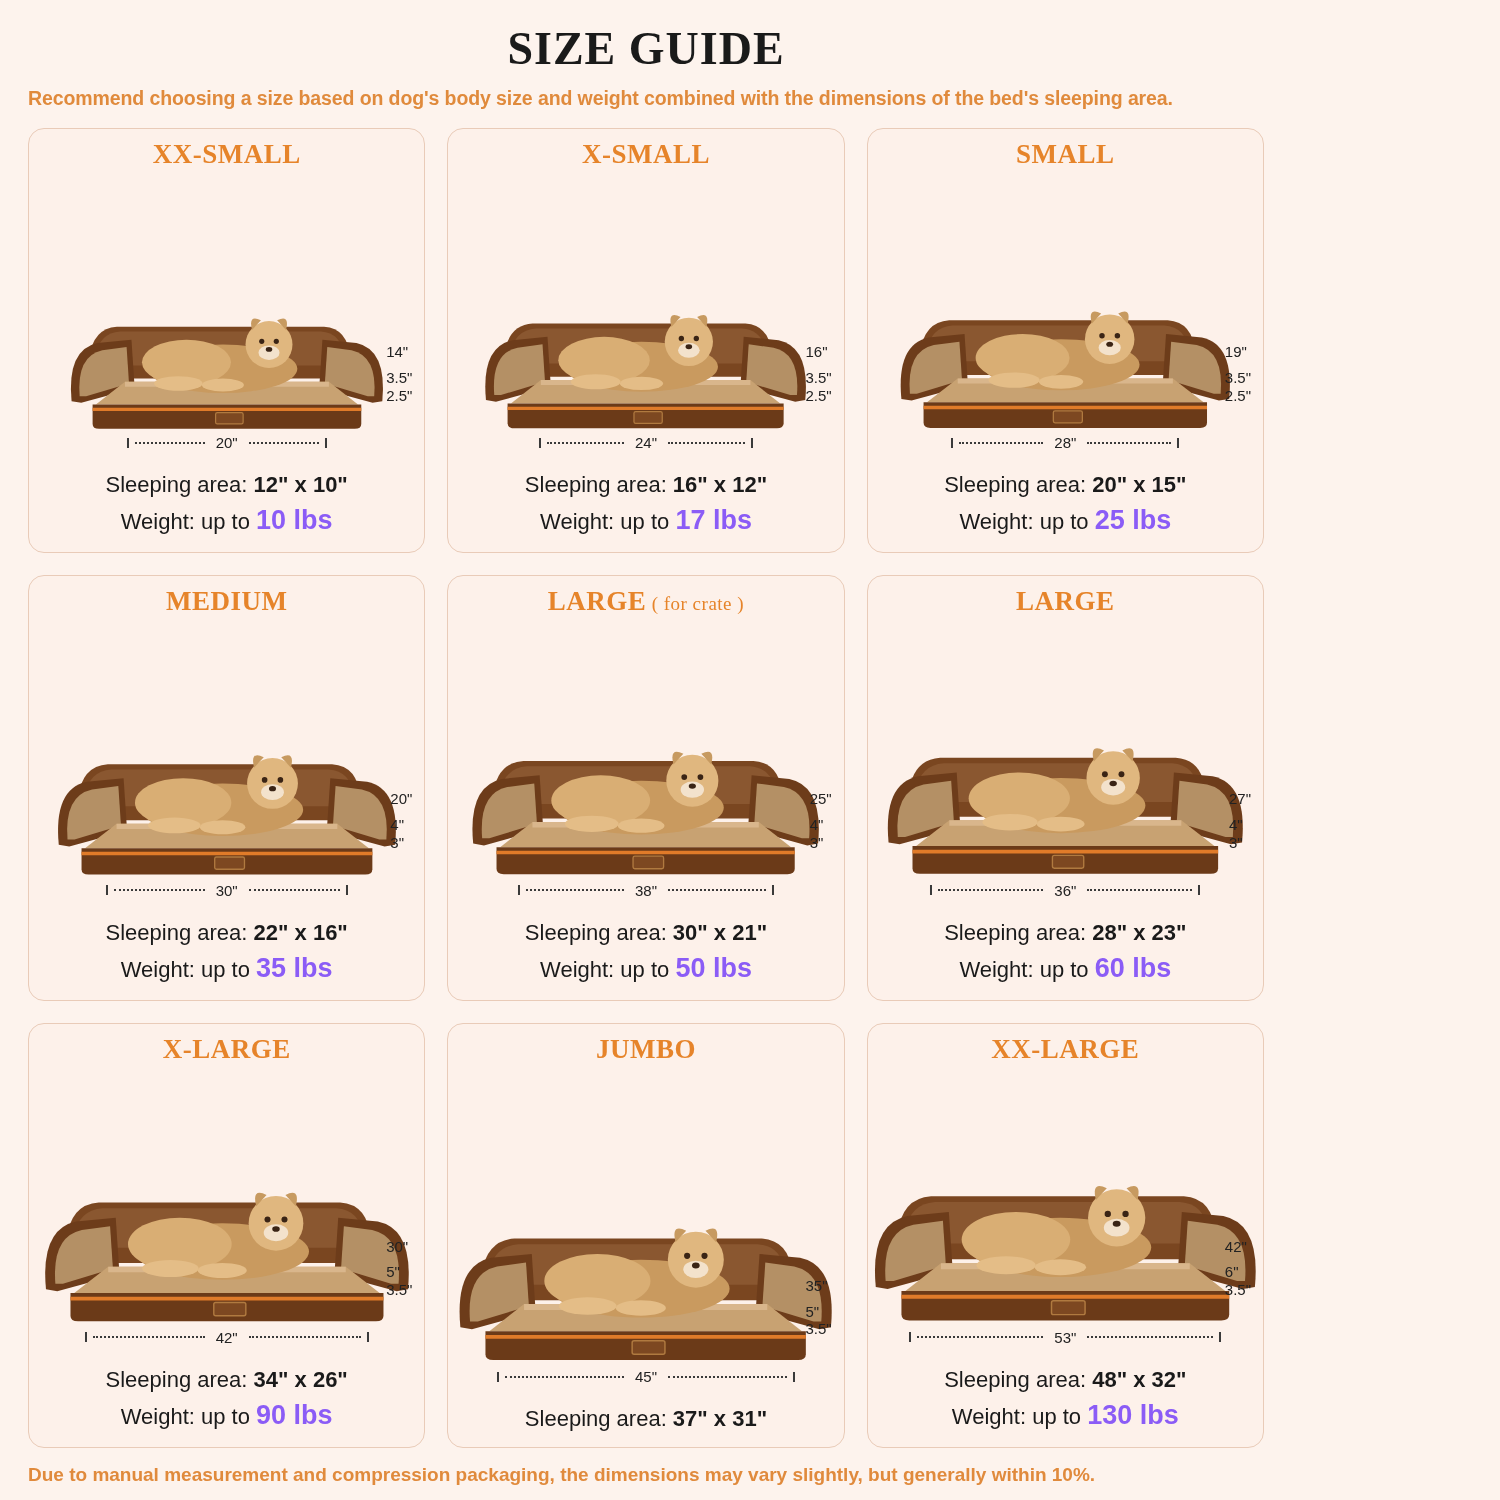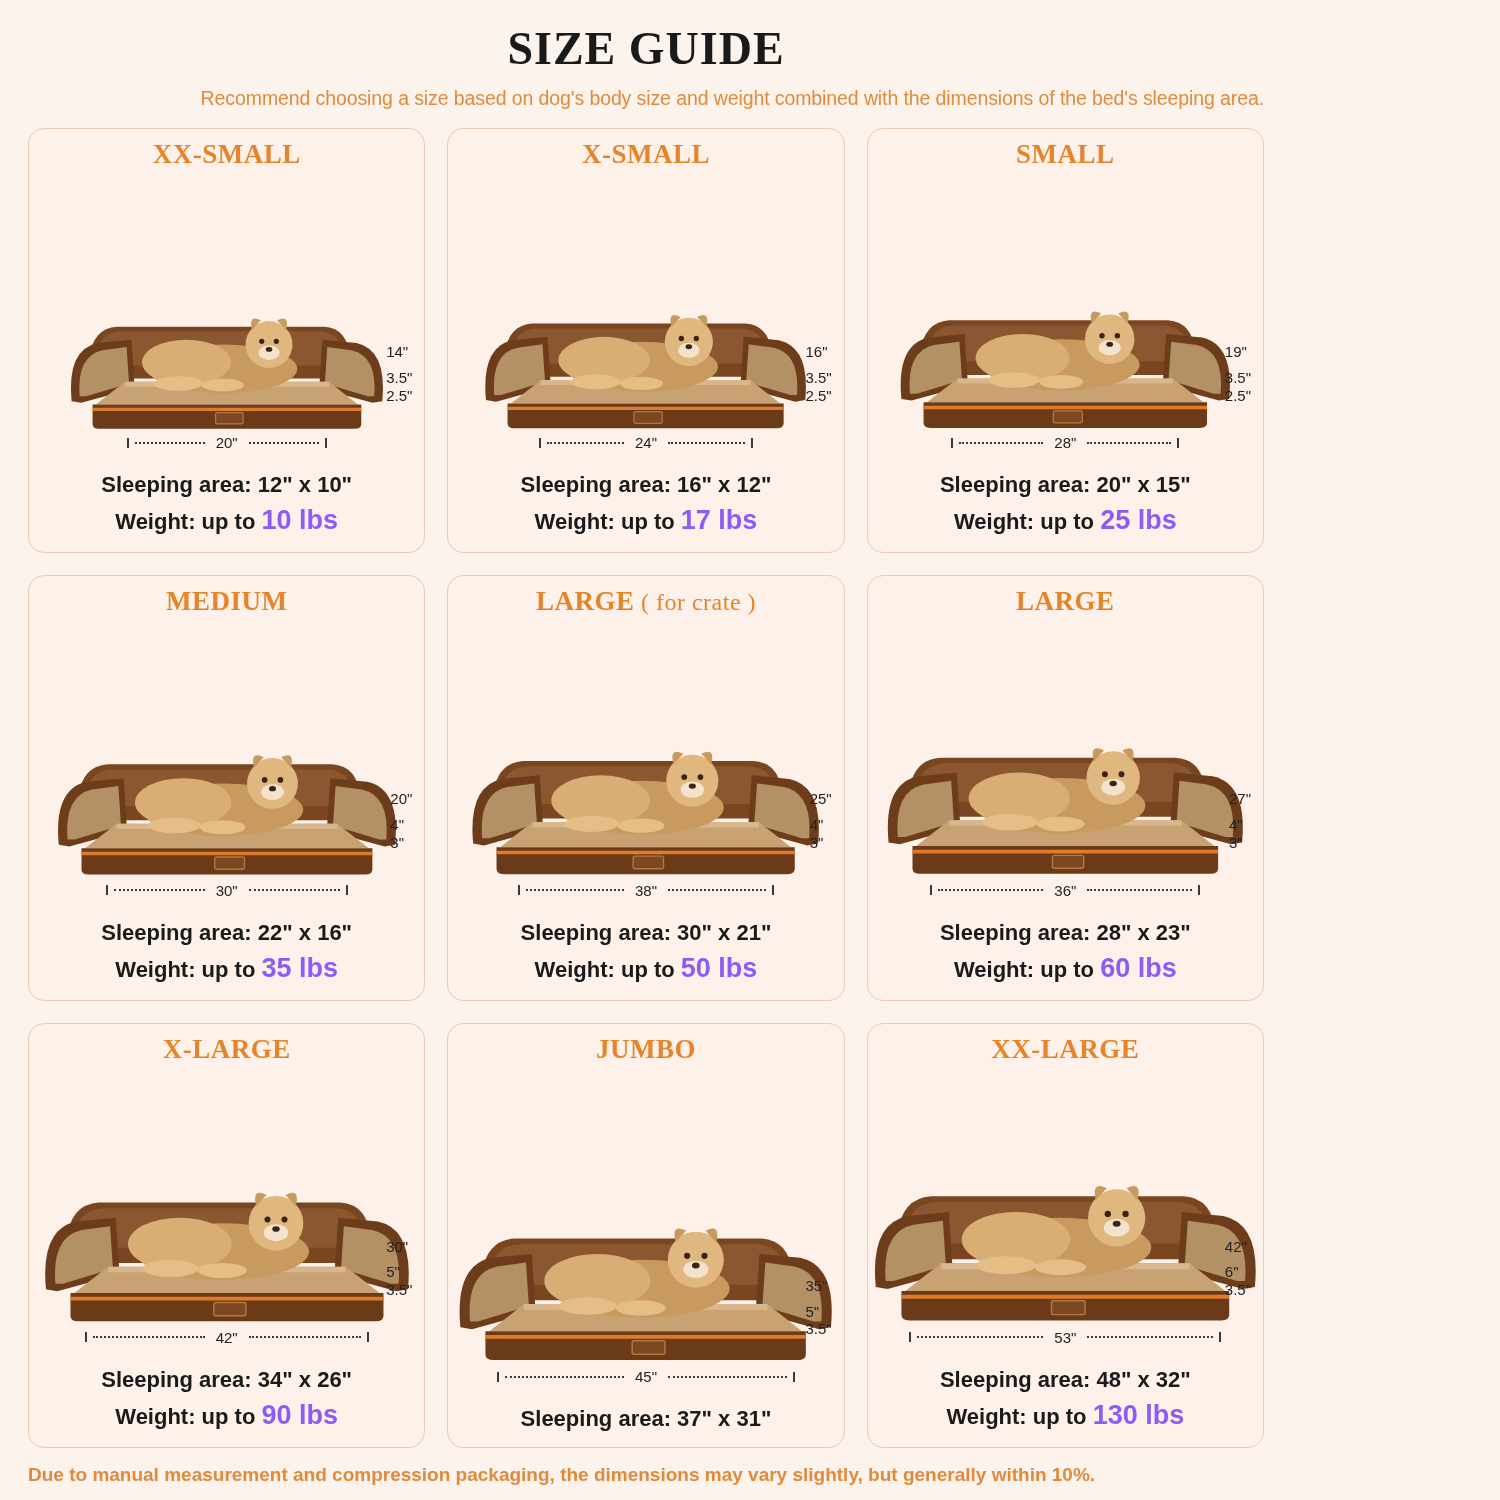--- a/index.html
+++ b/index.html
@@ -24,23 +24,23 @@
   .title {
     text-align: center;
     font-family: "Liberation Serif", serif;
     font-weight: bold;
     font-size: 46px;
     letter-spacing: 1px;
     color: #1a1a1a;
     margin: 8px 0 12px 0;
   }
   .subtitle {
-    text-align: right;
+    text-align: left;
     font-size: 19.5px;
-    font-weight: normal;
+    font-weight: bold;
     color: #e08a3c;
     margin-bottom: 18px;
     letter-spacing: -0.1px;
   }
   .grid {
     display: grid;
     grid-template-columns: repeat(3, 1fr);
     grid-template-rows: repeat(3, 1fr);
     gap: 22px 22px;
     flex: 1 1 auto;
@@ -59,21 +59,21 @@
   }
   .card-title {
     font-family: "Liberation Serif", serif;
     font-weight: bold;
     font-size: 27px;
     color: #e6842a;
     letter-spacing: 0.5px;
     white-space: nowrap;
   }
   .card-title .sub {
-    font-size: 24px;
+    font-size: 19px;
     font-weight: normal;
     color: #e6842a;
     font-family: "Liberation Serif", serif;
   }
   .illus {
     position: relative;
     width: 100%;
     flex: 1 1 auto;
     min-height: 0;
   }
@@ -120,21 +120,21 @@
   .info {
     text-align: center;
     padding-bottom: 4px;
   }
   .info .row {
     font-size: 22px;
     color: #1a1a1a;
     line-height: 1.45;
     white-space: nowrap;
   }
-  .info .row .label { font-weight: bold; }
+  .info .row .label { font-weight: normal; }
   .info .row .val { font-weight: bold; }
   .info .row .wt {
     font-weight: bold;
     color: #8b5cf6;
     font-size: 27px;
   }
   .footer {
     font-size: 19px;
     font-weight: bold;
     color: #e08a3c;

